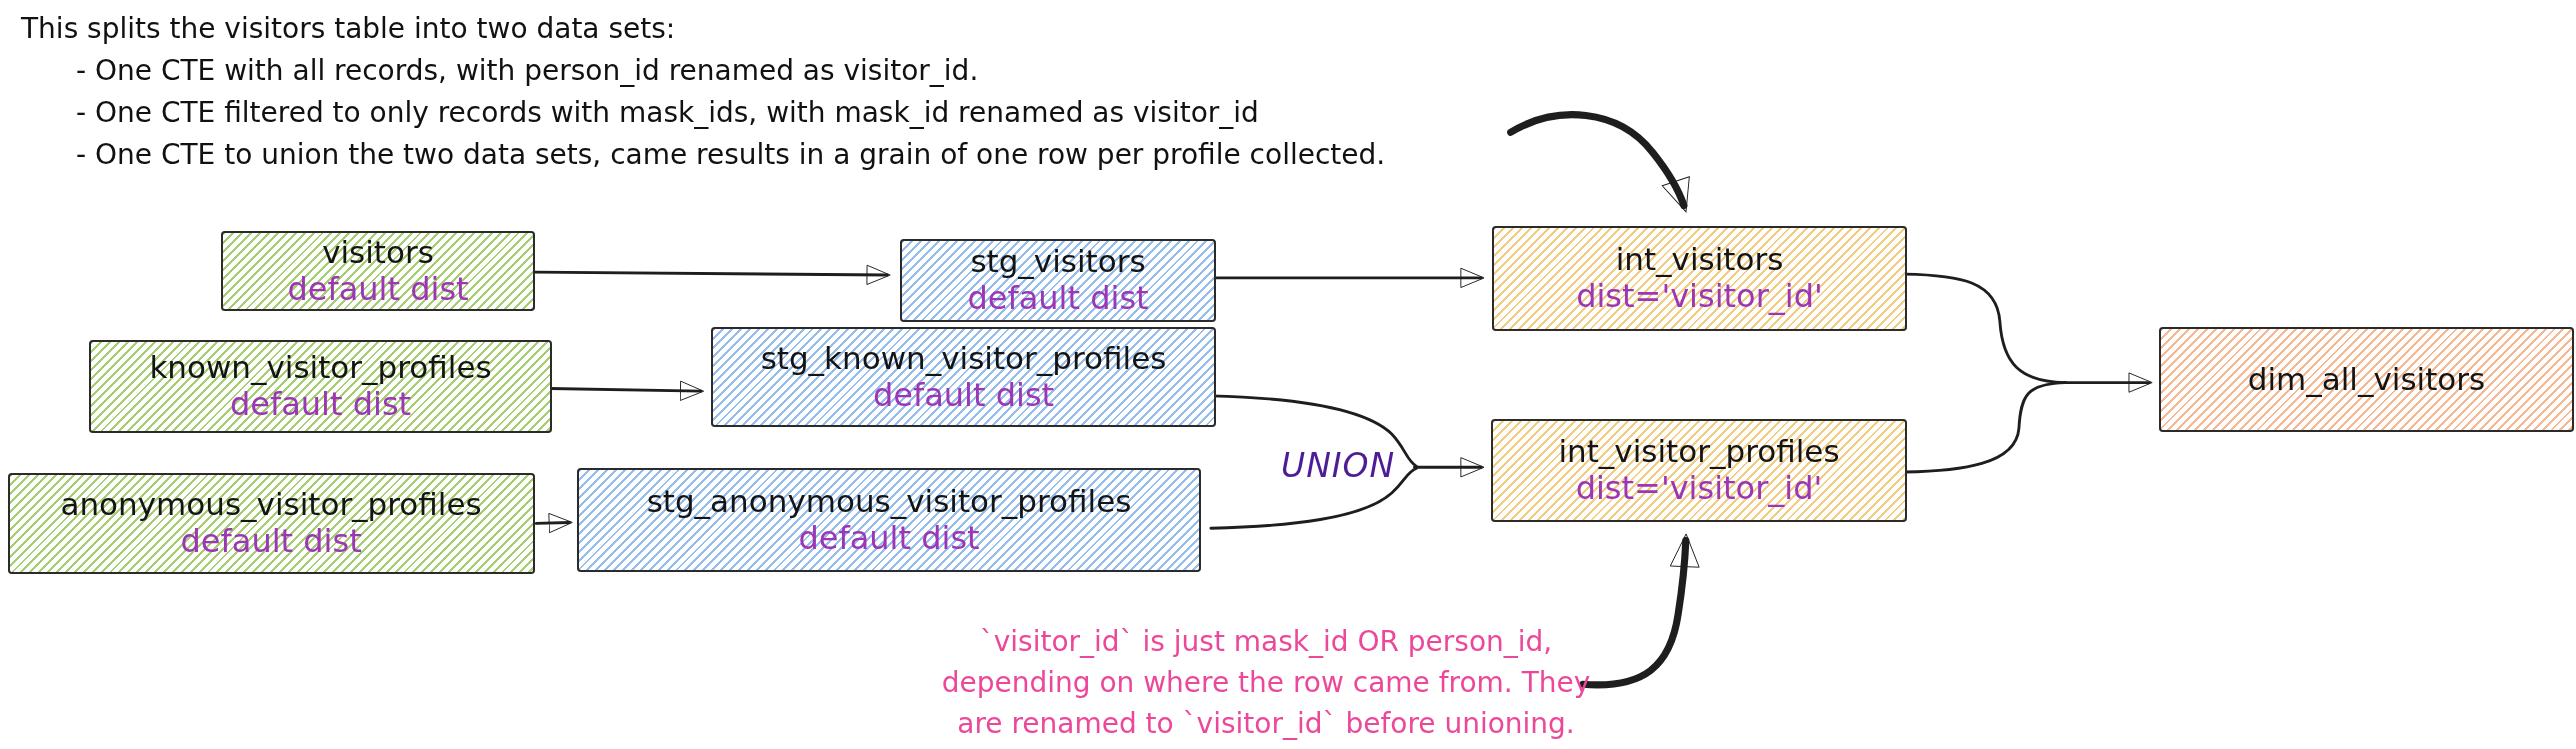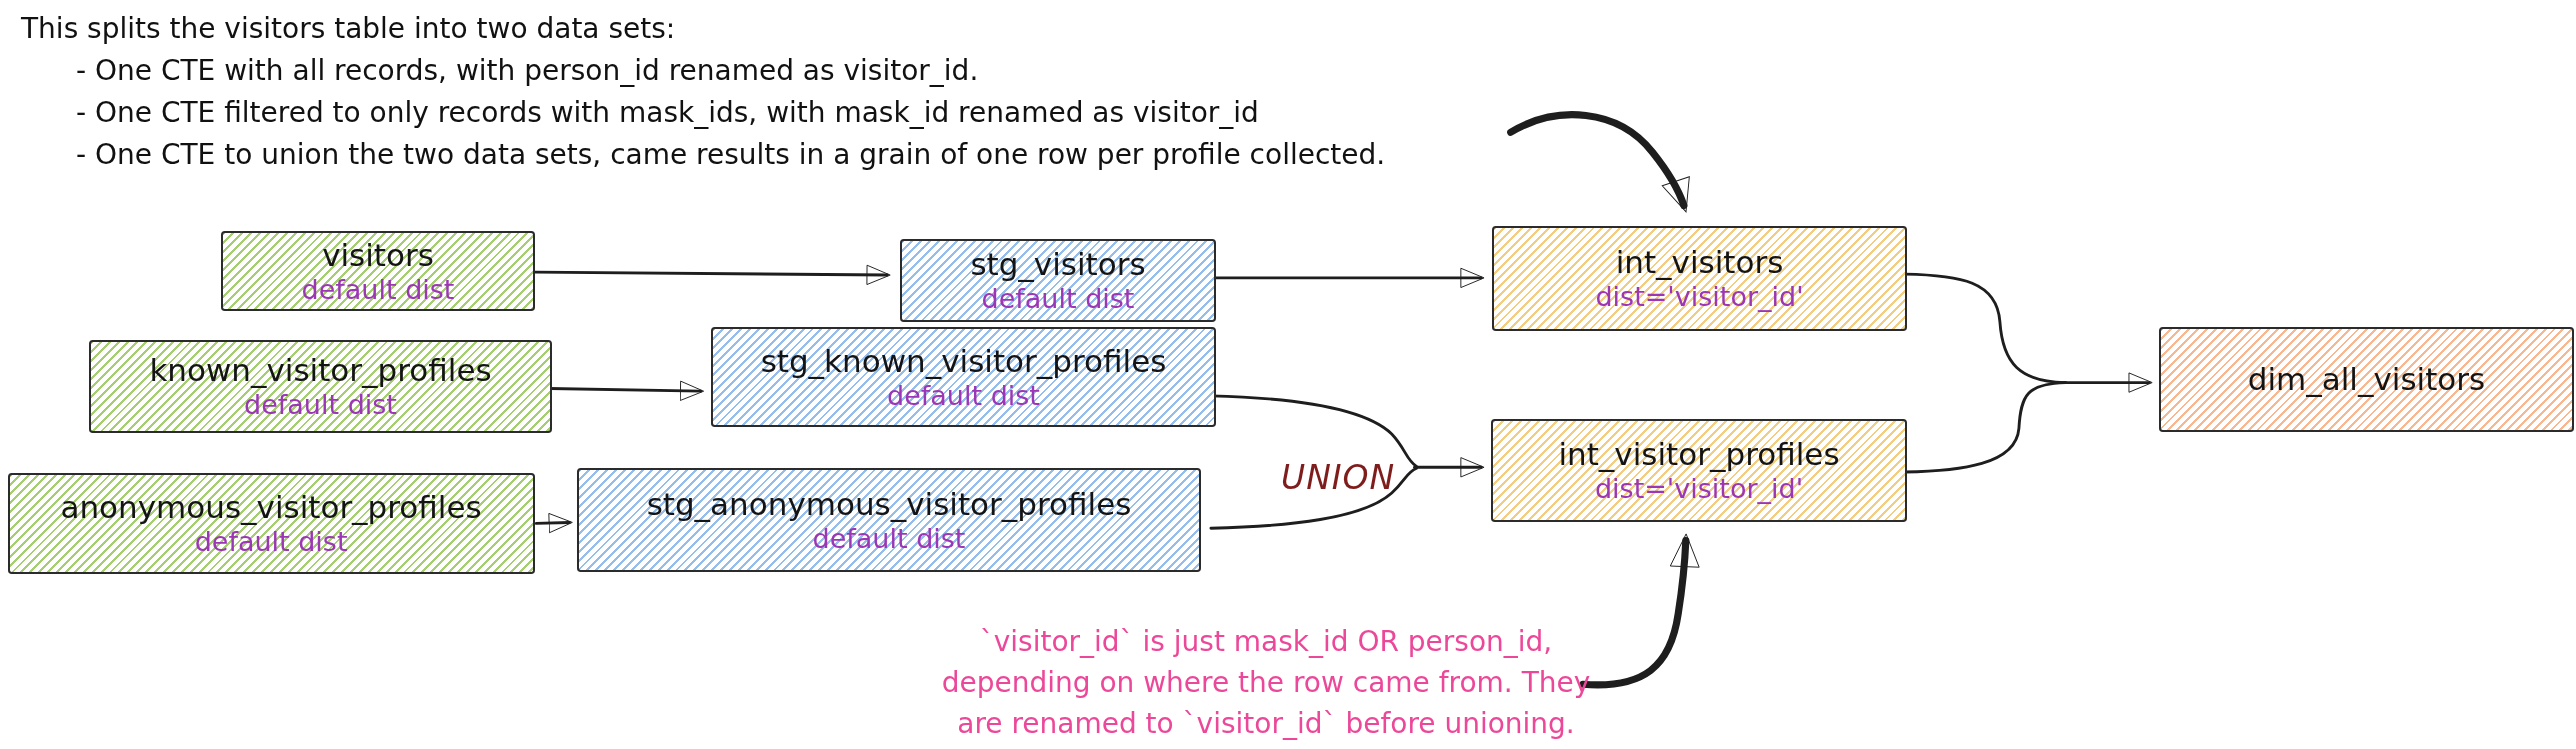--- a/index.html
+++ b/index.html
@@ -16,40 +16,40 @@
   svg.wires .thin{stroke-width:3;}
   svg.wires .thick{stroke-width:7.5;}
 
   .node{
     position:absolute;z-index:2;
     border:2.9px solid #2b2b2b;border-radius:3.8px;
     display:flex;flex-direction:column;align-items:center;justify-content:center;
     gap:2.9px;box-sizing:border-box;background-color:#fff;
   }
   .node .label{font-size:31px;color:#141414;white-space:nowrap;line-height:1.1;}
-  .node .sublabel{font-size:27px;color:#9c36b5;white-space:nowrap;line-height:1.1;}
+  .node .sublabel{font-size:32px;color:#9c36b5;white-space:nowrap;line-height:1.1;}
   .sublabel:empty{display:none;}
 
   .hatch-green{background-image:repeating-linear-gradient(135deg, rgba(150,198,88,0.85) 0px, rgba(150,198,88,0.85) 2.1px, rgba(255,255,255,0) 2.1px, rgba(255,255,255,0) 6.3px);align-items:center;}
   .hatch-blue{background-image:repeating-linear-gradient(135deg, rgba(122,173,232,0.8) 0px, rgba(122,173,232,0.8) 2.1px, rgba(255,255,255,0) 2.1px, rgba(255,255,255,0) 6.3px);}
   .hatch-yellow{background-image:repeating-linear-gradient(135deg, rgba(238,192,98,0.8) 0px, rgba(238,192,98,0.8) 2.1px, rgba(255,255,255,0) 2.1px, rgba(255,255,255,0) 6.3px);}
   .hatch-orange{background-image:repeating-linear-gradient(135deg, rgba(244,166,118,0.8) 0px, rgba(244,166,118,0.8) 2.1px, rgba(255,255,255,0) 2.1px, rgba(255,255,255,0) 6.3px);}
 
   .top-note{
     position:absolute;left:21px;top:7.6px;z-index:2;
     font-size:28px;line-height:42px;color:#111;white-space:nowrap;
   }
   .top-note .bullets{padding-left:55px;}
   .bottom-note{
     position:absolute;left:914px;top:621px;width:704px;z-index:2;
     font-size:28px;line-height:41px;color:#ec4899;text-align:center;white-space:nowrap;
   }
   .union-label{
     position:absolute;left:1281px;top:446px;z-index:2;
-    font-size:33px;font-style:italic;letter-spacing:1px;color:#7f1d1d;white-space:nowrap;margin-top:12px;
+    font-size:33px;font-style:italic;letter-spacing:1px;color:#4c1d95;white-space:nowrap;
   }
 </style>
 </head>
 <body>
 
 <div class="canvas">
 
   <svg class="wires" width="2576" height="749" viewBox="0 0 2706 787">
     <defs>
       <marker id="ah" markerUnits="userSpaceOnUse" markerWidth="26" markerHeight="22" refX="22" refY="11" orient="auto">

